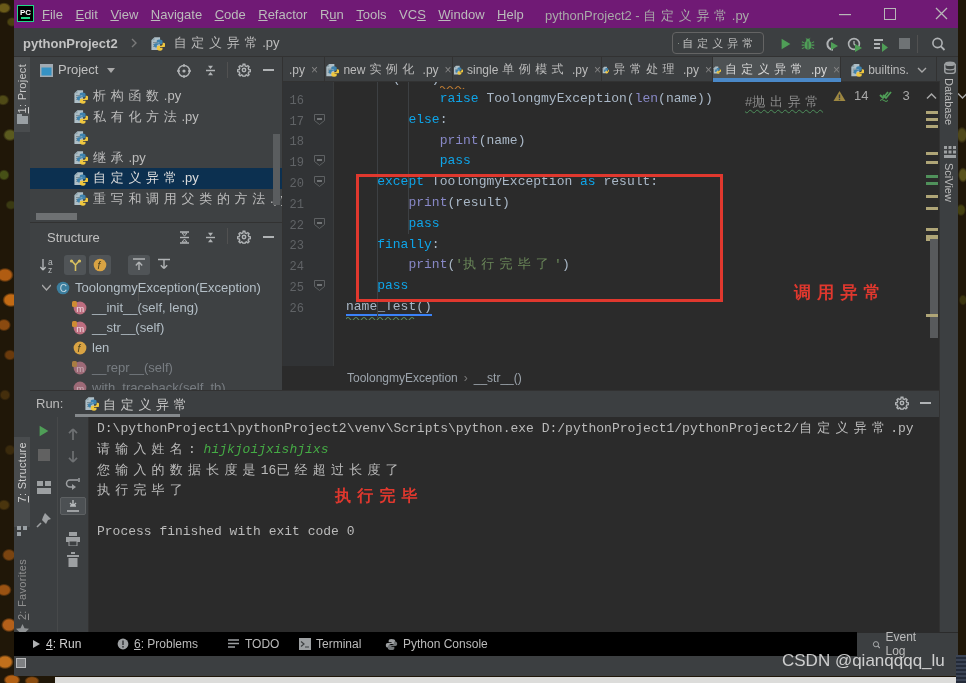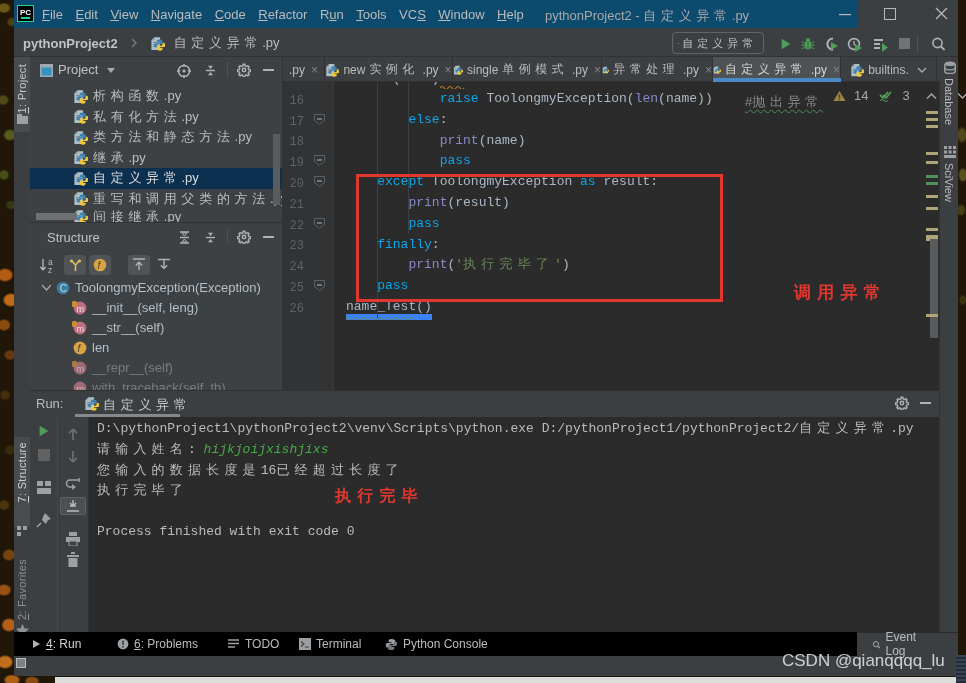--- a/index.html
+++ b/index.html
@@ -27,21 +27,21 @@
  radial-gradient(11px 7px at 32px 681px,#8a4c10 0 48%,transparent 70%),
  radial-gradient(8px 12px at 962px 135px,#50481a 0 45%,transparent 70%),
  radial-gradient(7px 11px at 963px 175px,#5a521c 0 45%,transparent 70%),
  radial-gradient(7px 9px at 961px 210px,#44400f 0 45%,transparent 70%),
  radial-gradient(6px 8px at 963px 300px,#3a340e 0 45%,transparent 70%),
  linear-gradient(#201708,#201708)}
 #bottomglass{position:absolute;left:55px;top:677px;width:901px;height:6px;background:#dcdcda}
 #bluewin{position:absolute;left:956px;top:655px;width:10px;height:28px;background:repeating-linear-gradient(#3a4354 0 2px,#232a38 2px 4px)}
 #win{position:absolute;left:14px;top:0;width:944px;height:676px;background:#3c3f41;color:#bbb;font-size:13px}
 
-#titlebar{position:absolute;left:0;top:0;width:844px;height:28px;background:#0c4a6e}
+#titlebar{position:absolute;left:0;top:0;width:944px;height:28px;background:#701a75}
 #pcicon{position:absolute;left:3px;top:5px;width:17px;height:17px;background:#000;border:1px solid #21d789;color:#fff;font-size:8px;font-weight:bold;text-align:center;line-height:13px}
 #pcicon i{display:block;margin:0 auto;width:9px;height:2px;background:#21d789;margin-top:-2px}
 #menus{position:absolute;left:28px;top:0;height:28px;display:flex;align-items:center;gap:12.5px;color:#bbb}
 #menus span{text-decoration:none}
 #menus span u{text-decoration:underline}
 #wtitle{position:absolute;left:531px;top:7px;color:#a8a8a8}
 .wbtn{position:absolute;top:0;width:30px;height:28px;color:#b8b8b8}
 
 #navbar{position:absolute;left:0;top:28px;width:944px;height:29px;background:#3c3f41;border-bottom:1px solid #323232}
 #crumbs{position:absolute;left:9px;top:6px;display:flex;align-items:center;gap:9px}
@@ -268,45 +268,38 @@
     <div class="trow" style="top:49px">
         <svg class="ic" width="15" height="15" viewBox="0 0 16 16">
           <use href="#pyg"></use>
         </svg>
         <span><i class="cj">私有化方法</i>.py</span>
       </div>
     <div class="trow" style="top:69.5px">
         <svg class="ic" width="15" height="15" viewBox="0 0 16 16">
           <use href="#pyg"></use>
         </svg>
-        <span><i class="cj">类方法和静态方法</i>.py</span>
       </div>
     <div class="trow" style="top:90px">
         <svg class="ic" width="15" height="15" viewBox="0 0 16 16">
           <use href="#pyg"></use>
         </svg>
         <span><i class="cj">继承</i>.py</span>
       </div>
     <div class="trow sel" style="top:110.5px">
         <svg class="ic" width="15" height="15" viewBox="0 0 16 16">
           <use href="#pyg"></use>
         </svg>
         <span><i class="cj">自定义异常</i>.py</span>
       </div>
     <div class="trow" style="top:131px">
         <svg class="ic" width="15" height="15" viewBox="0 0 16 16">
           <use href="#pyg"></use>
         </svg>
         <span><i class="cj">重写和调用父类的方法</i>.py</span>
-      </div>
-    <div class="trow" style="top:149px">
-        <svg class="ic" width="15" height="15" viewBox="0 0 16 16">
-          <use href="#pyg"></use>
-        </svg>
-        <span><i class="cj">间接继承</i>.py</span>
       </div>
     <div class="abs" style="left:243px;top:77px;width:7px;height:71px;background:#5a5d5f"></div>
     <div class="abs" style="left:6px;top:156px;width:41px;height:7px;background:#6e7173"></div>
   </div>
   <div id="struct">
     <span class="abs" style="left:17px;top:7px;color:#c0c0c0">Structure</span>
     <svg class="abs" style="left:148px;top:8px" width="13" height="13">
         <path d="M2 6.5h9" stroke="#b0b3b5" stroke-width="1.4"></path>
         <path d="M6.5 5.2L4 2h5zM6.5 8L4 11h5z" fill="none" stroke="#b0b3b5"></path>
         <path d="M2 1h9M2 12h9" stroke="#b0b3b5" stroke-width="1.3"></path>
@@ -460,21 +453,21 @@
       <pre>            <span class="kw">raise</span> ToolongmyException(<span class="bi">len</span>(name))
         <span class="kw">else</span>:
             <span class="bi">print</span>(name)
             <span class="kw">pass</span>
     <span class="kw">except</span> ToolongmyException <span class="kw">as</span> result:
         <span class="bi">print</span>(result)
         <span class="kw">pass</span>
     <span class="kw">finally</span>:
         <span class="bi">print</span>(<span class="st">'<i class="cjm">执行完毕了</i>'</span>)
     <span class="kw">pass</span>
-<span style="border-bottom:6px solid #3b82f6">name_Test()</span></pre>
+<span style="border-bottom:2px solid #3b82f6">name_Test()</span></pre>
       <svg class="abs" style="left:105px;top:3px" width="26" height="4">
           <path d="M0 3q2-3 4 0t4 0 4 0 4 0 4 0 4 0" stroke="#bb7a33" stroke-width="1.2" fill="none"></path>
         </svg>
 <svg class="abs" style="left:11px;top:234px" width="86" height="4">
           <path d="M0 3q2-3 4 0t4 0 4 0 4 0 4 0 4 0 4 0 4 0 4 0 4 0 4 0 4 0 4 0 4 0 4 0 4 0 4 0" stroke="#5d8a5f" stroke-width="1.1" fill="none"></path>
         </svg>
 <div class="abs" style="left:42px;top:0;width:1px;height:236px;background:#3d4043"></div>
 <div class="abs" style="left:73px;top:0;width:1px;height:152px;background:#3d4043"></div>
 <div id="redrect"></div>
       <div id="annot2"><i class="cj17">调用异常</i></div>
@@ -509,20 +502,21 @@
       <div class="mark" style="top:93px;background:#50915b"></div>
       <div class="mark" style="top:100px;background:#50915b"></div>
       <div class="mark" style="top:113px"></div>
       <div class="mark" style="top:125px"></div>
       <div class="mark" style="top:146px"></div>
       <div class="mark" style="top:153px;height:6px"></div>
       <div class="abs" style="left:4px;top:157px;width:8px;height:99px;background:#585a5c"></div>
       <div class="mark" style="top:232px"></div>
     </div>
   </div>
+  <div id="breadcr"><span style="margin-left:65px">ToolongmyException</span><span style="color:#777;margin:0 6px">›</span><span>__str__()</span></div>
   <div id="run">
     <div id="runhead">
       <span class="abs" style="left:6px;top:5px;color:#bbb">Run:</span>
       <svg class="abs" style="left:54px;top:5px" width="15" height="15" viewBox="0 0 16 16">
           <use href="#pyg"></use>
         </svg>
       <span class="abs" style="left:73px;top:5px;color:#c8c8c8"><i class="cj">自定义异常</i></span>
       <span class="abs" style="left:143px;top:4px;color:#848484">×</span>
       <div class="abs" style="left:45px;top:23px;width:105px;height:3px;background:#85898c"></div>
       <svg class="abs" style="left:865px;top:5px" width="14" height="14" viewBox="0 0 16 16">

